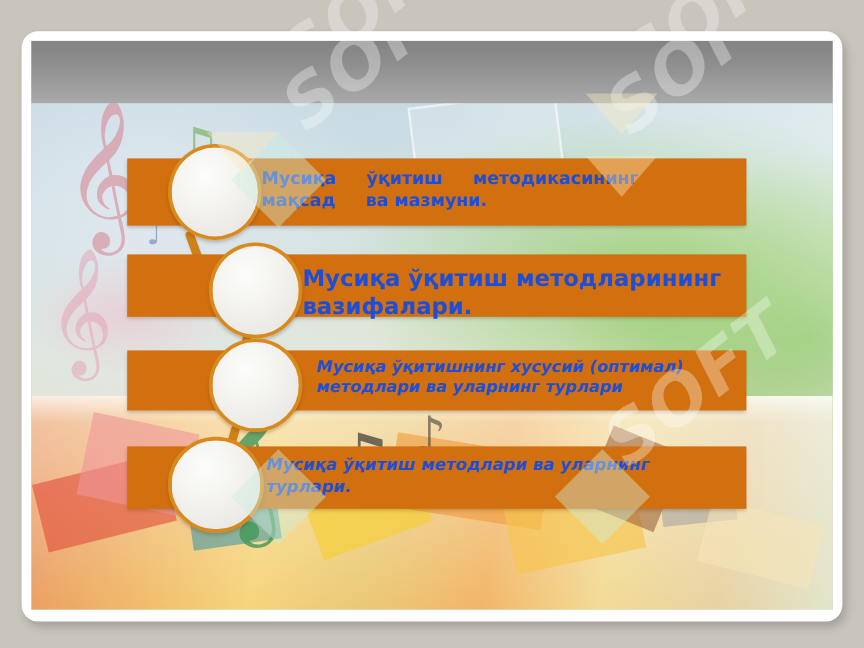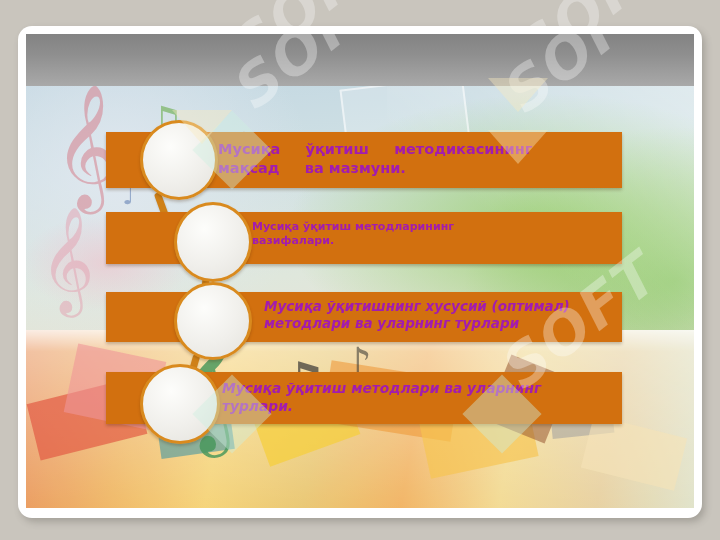--- a/index.html
+++ b/index.html
@@ -82,21 +82,21 @@
     border-top:34px solid rgba(250,235,190,.40);
   }
   
   #items{position:absolute;left:0;top:52px;width:100%;height:424px;z-index:8;}
   .row{position:absolute;left:0;width:100%;}
   .bar{
     position:absolute;background:#d2700f;
     box-shadow:0 2px 3px rgba(70,40,10,.28);
   }
   .bar-text{
-    position:absolute;color:#a21caf;font-weight:bold;
+    position:absolute;color:#1d4ed8;font-weight:bold;
     line-height:1.28;white-space:pre-wrap;
   }
   .node{
     position:absolute;border-radius:50%;
     background:radial-gradient(circle at 38% 32%, #fdfdfb 0%, #f0efeb 55%, #e4e2dc 100%);
     border:3px solid #d98a1e;
     box-shadow:0 2px 3px rgba(70,40,10,.25);
   }
   .link{
     position:absolute;width:7px;background:#cf8017;
@@ -162,21 +162,21 @@
       <div class="row">
         <div class="bar" style="left:80px;top:46px;width:516px;height:56px;"></div>
         <div class="node" style="left:114px;top:34px;width:72px;height:74px;"></div>
         <div class="bar-text" style="left:192px;top:54px;width:396px;font-size:14.5px;">Мусиқа     ўқитиш     методикасининг
 мақсад     ва мазмуни.</div>
       </div>
 
       <div class="row">
         <div class="bar" style="left:80px;top:126px;width:516px;height:52px;"></div>
         <div class="node" style="left:148px;top:116px;width:72px;height:74px;"></div>
-        <div class="bar-text" style="left:226px;top:134px;width:360px;font-size:11px;">Мусиқа ўқитиш методларининг
+        <div class="bar-text" style="left:226px;top:134px;width:360px;font-size:19px;">Мусиқа ўқитиш методларининг
 вазифалари.</div>
       </div>
 
       <div class="row">
         <div class="bar" style="left:80px;top:206px;width:516px;height:50px;"></div>
         <div class="node" style="left:148px;top:196px;width:72px;height:72px;"></div>
         <div class="bar-text italic" style="left:222px;top:212px;width:372px;font-size:13.5px;">Мусиқа ўқитишнинг хусусий (оптимал)
 методлари ва уларнинг турлари</div>
       </div>
 

